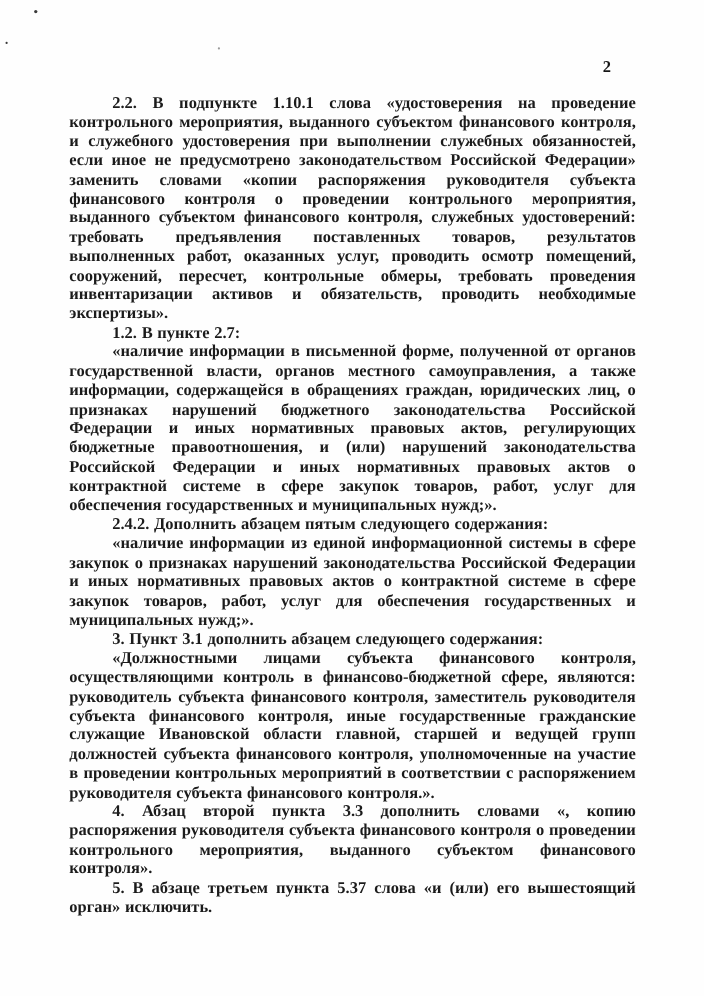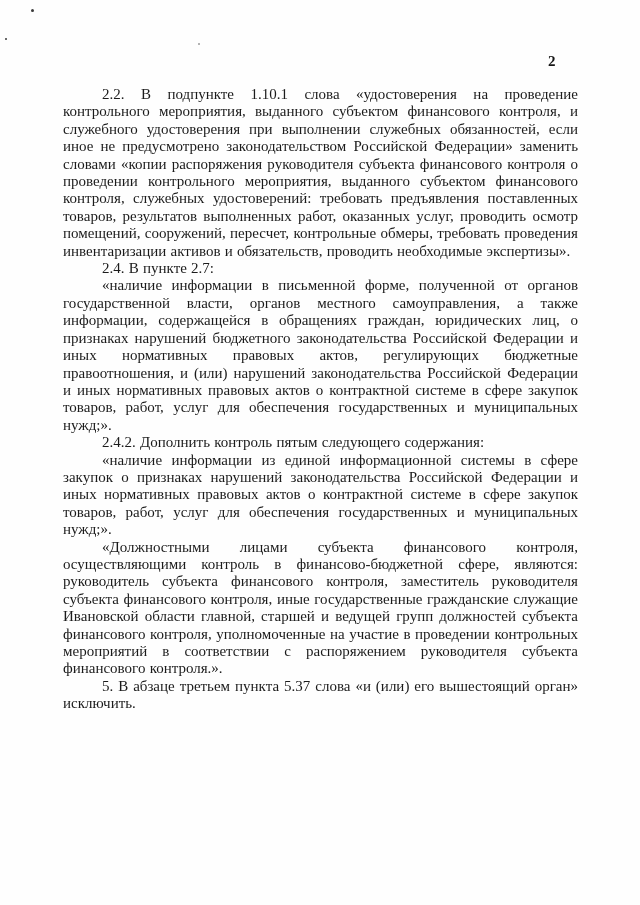--- a/index.html
+++ b/index.html
@@ -34,20 +34,21 @@
     font-size: 15px;
     line-height: 17.4px;
     text-align: justify;
     color: #1b1b1b;
   }
   .content p {
     margin: 0;
     padding: 0;
     text-indent: 39px;
     word-spacing: 0.5px;
+    font-weight: bold;
   }
   .speck {
     position: absolute;
     background: #3a3a3a;
     border-radius: 50%;
   }
   .speck-1 { left: 31px; top: 9px;  width: 3px; height: 3px; }
   .speck-2 { left: 5px;  top: 38px; width: 2px; height: 2px; }
   .speck-3 { left: 198px; top: 43px; width: 2px; height: 2px; background: #9a9a9a; }
 </style>
@@ -57,21 +58,23 @@
 <div class="page">
 
   <span class="speck speck-1"></span>
   <span class="speck speck-2"></span>
   <span class="speck speck-3"></span>
 
   <div class="page-number">2</div>
 
   <div class="content">
     <p>2.2. В подпункте 1.10.1 слова «удостоверения на проведение контрольного мероприятия, выданного субъектом финансового контроля, и служебного удостоверения при выполнении служебных обязанностей, если иное не предусмотрено законодательством Российской Федерации» заменить словами «копии распоряжения руководителя субъекта финансового контроля о проведении контрольного мероприятия, выданного субъектом финансового контроля, служебных удостоверений: требовать предъявления поставленных товаров, результатов выполненных работ, оказанных услуг, проводить осмотр помещений, сооружений, пересчет, контрольные обмеры, требовать  проведения инвентаризации активов и обязательств, проводить необходимые экспертизы».</p>
-    <p>2.4. В пункте 2.7:</p>
+    <p>1.2. В пункте 2.7:</p>
     <p>«наличие информации в письменной форме, полученной от органов государственной власти, органов местного самоуправления, а также информации, содержащейся в обращениях граждан, юридических лиц, о признаках нарушений бюджетного законодательства Российской Федерации и иных нормативных правовых актов, регулирующих бюджетные правоотношения, и (или) нарушений законодательства Российской Федерации и иных нормативных правовых актов о контрактной системе в сфере закупок товаров, работ, услуг для обеспечения государственных и муниципальных нужд;».</p>
-    <p>2.4.2. Дополнить контроль пятым следующего содержания:</p>
+    <p>2.4.2. Дополнить абзацем пятым следующего содержания:</p>
     <p>«наличие информации из единой информационной системы в сфере закупок о признаках нарушений законодательства Российской Федерации и иных нормативных правовых актов о контрактной системе в сфере закупок товаров, работ, услуг для обеспечения государственных и муниципальных нужд;».</p>
+    <p>3. Пункт 3.1 дополнить абзацем следующего содержания:</p>
     <p>«Должностными лицами субъекта финансового контроля, осуществляющими контроль в финансово-бюджетной сфере, являются: руководитель субъекта финансового контроля, заместитель руководителя субъекта финансового контроля, иные государственные гражданские служащие Ивановской области главной, старшей и ведущей групп должностей субъекта финансового контроля, уполномоченные на участие в проведении контрольных мероприятий в соответствии с распоряжением руководителя субъекта финансового контроля.».</p>
+    <p>4. Абзац второй пункта 3.3 дополнить словами «, копию распоряжения руководителя субъекта финансового контроля о проведении контрольного мероприятия, выданного субъектом финансового контроля».</p>
     <p>5. В абзаце третьем пункта 5.37 слова «и (или) его вышестоящий орган» исключить.</p>
   </div>
 
 </div>
 
 </body></html>

